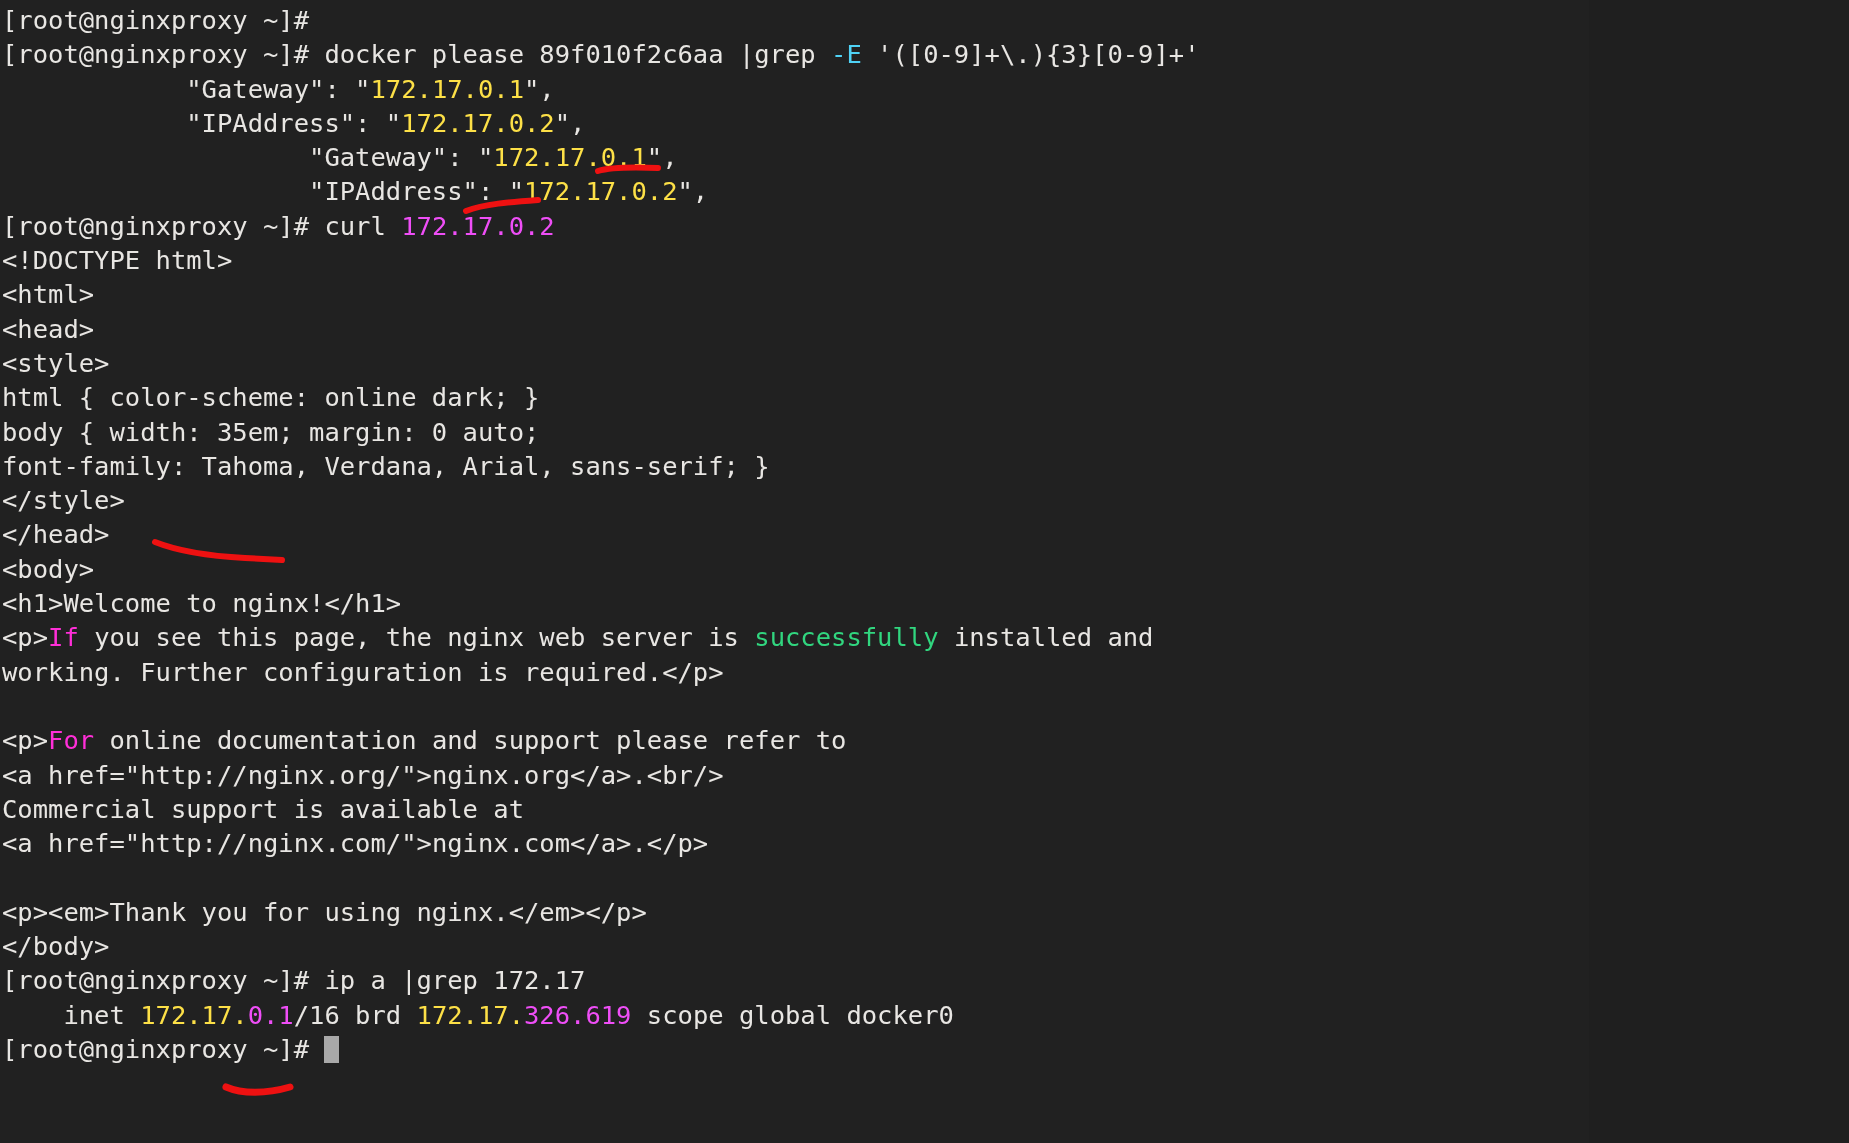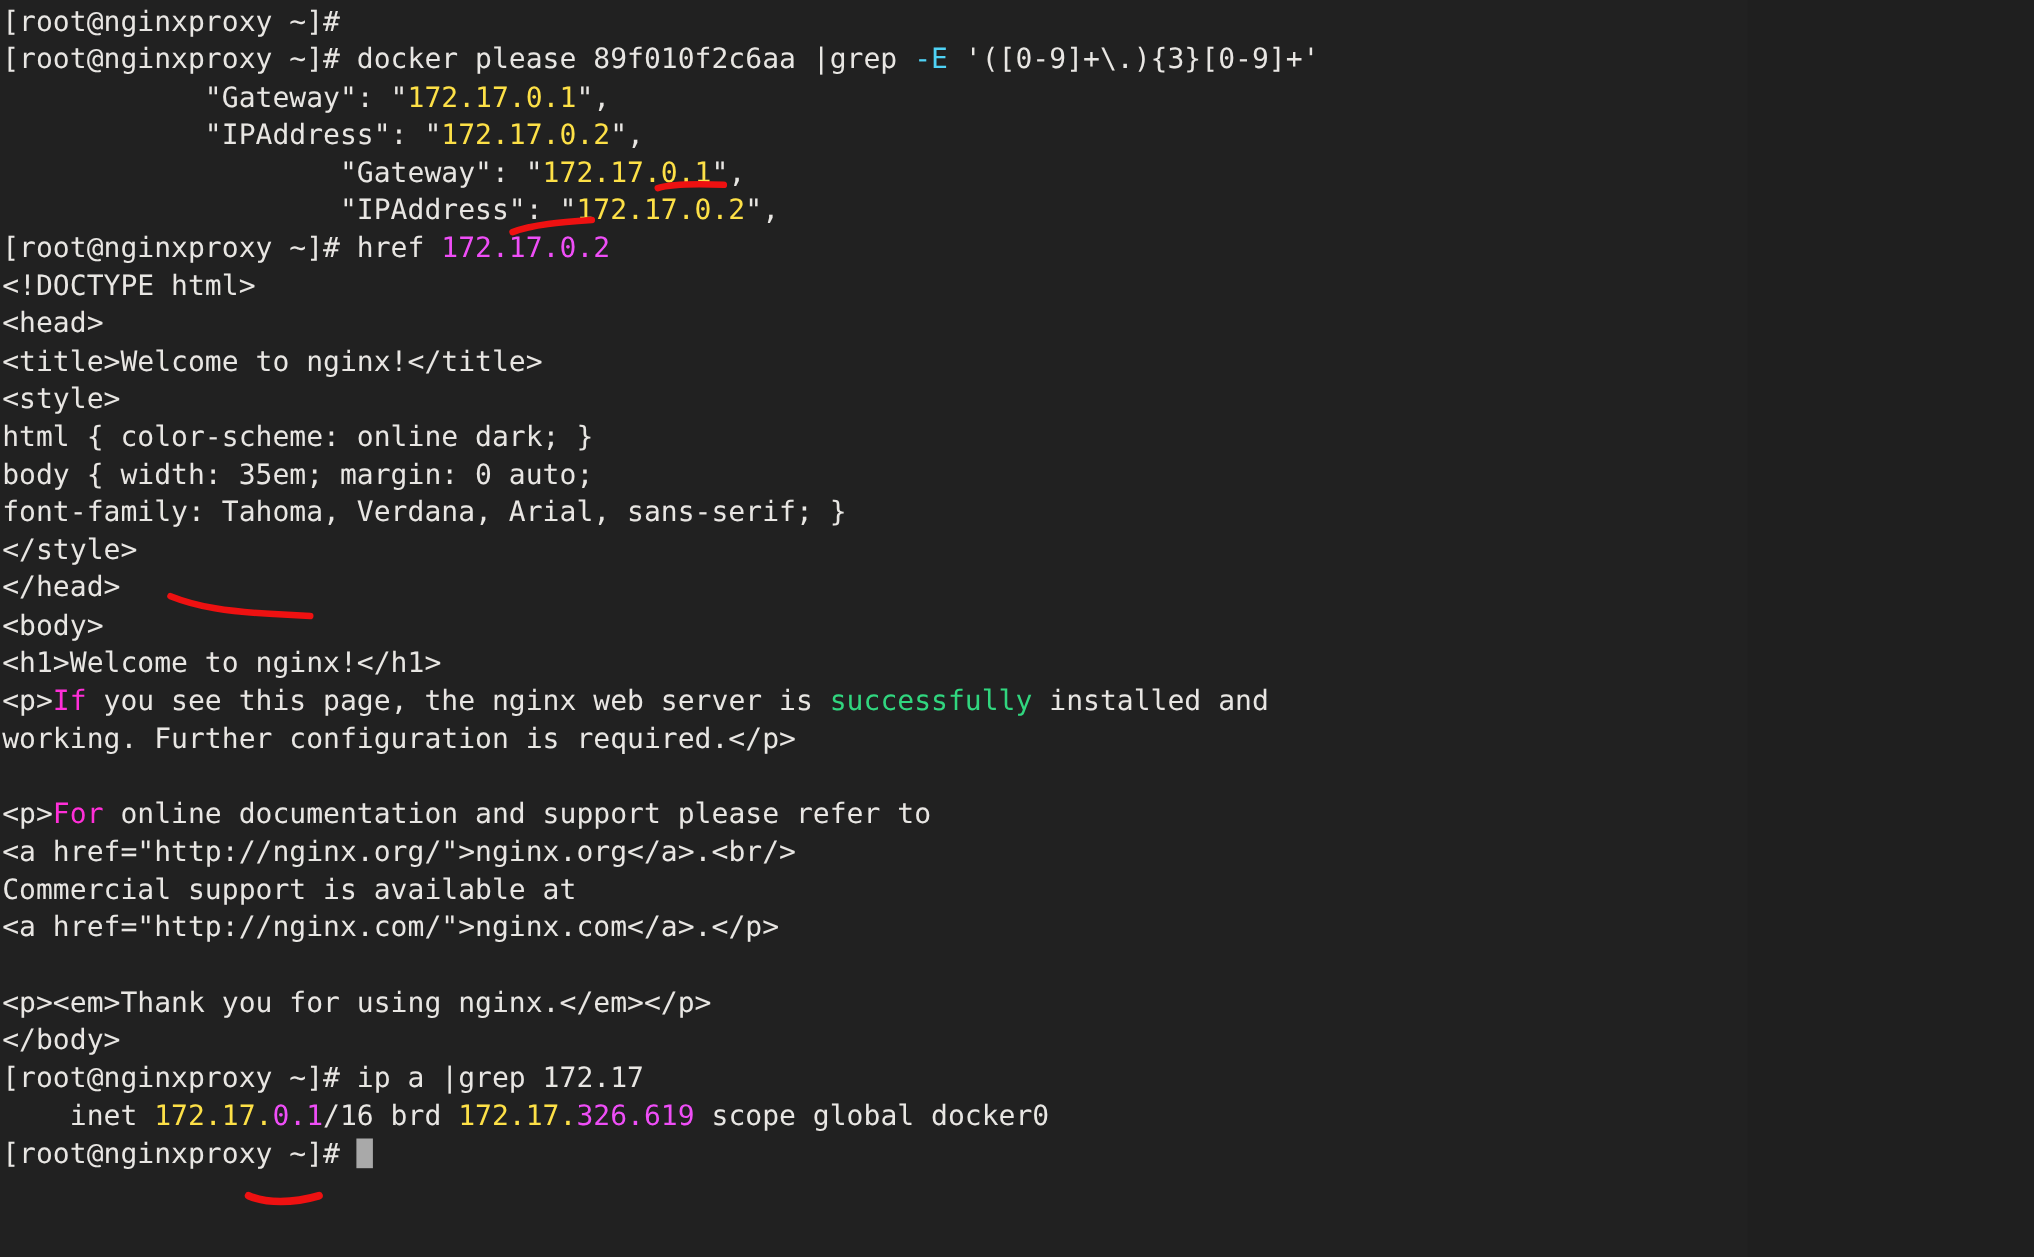--- a/index.html
+++ b/index.html
@@ -57,25 +57,25 @@
   <div class="line"><span class="w">[root@nginxproxy ~]#</span><span class="w"> docker please 89f010f2c6aa |grep </span><span class="cyn">-E</span><span class="w"> '([0-9]+\.){3}[0-9]+'</span></div>
 
   <div class="line"><span class="w">            </span><span class="w">"Gateway": "</span><span class="red">172.17.0.1</span><span class="w">",</span></div>
 
   <div class="line"><span class="w">            </span><span class="w">"IPAddress": "</span><span class="red">172.17.0.2</span><span class="w">",</span></div>
 
   <div class="line"><span class="w">                    </span><span class="w">"Gateway": "</span><span class="red">172.17.0.1</span><span class="w">",</span></div>
 
   <div class="line"><span class="w">                    </span><span class="w">"IPAddress": "</span><span class="red">172.17.0.2</span><span class="w">",</span></div>
 
-  <div class="line"><span class="w">[root@nginxproxy ~]#</span><span class="w"> href </span><span class="mag">172.17.0.2</span></div>
+  <div class="line"><span class="w">[root@nginxproxy ~]#</span><span class="w"> curl </span><span class="mag">172.17.0.2</span></div>
 
   <div class="line"><span class="w">&lt;!DOCTYPE html&gt;</span></div>
+  <div class="line"><span class="w">&lt;html&gt;</span></div>
   <div class="line"><span class="w">&lt;head&gt;</span></div>
-  <div class="line"><span class="w">&lt;title&gt;Welcome to nginx!&lt;/title&gt;</span></div>
   <div class="line"><span class="w">&lt;style&gt;</span></div>
   <div class="line"><span class="w">html { color-scheme: online dark; }</span></div>
   <div class="line"><span class="w">body { width: 35em; margin: 0 auto;</span></div>
   <div class="line"><span class="w">font-family: Tahoma, Verdana, Arial, sans-serif; }</span></div>
   <div class="line"><span class="w">&lt;/style&gt;</span></div>
   <div class="line"><span class="w">&lt;/head&gt;</span></div>
   <div class="line"><span class="w">&lt;body&gt;</span></div>
 
   <div class="line"><span class="w">&lt;h1&gt;Welcome to nginx!&lt;/h1&gt;</span></div>
 

